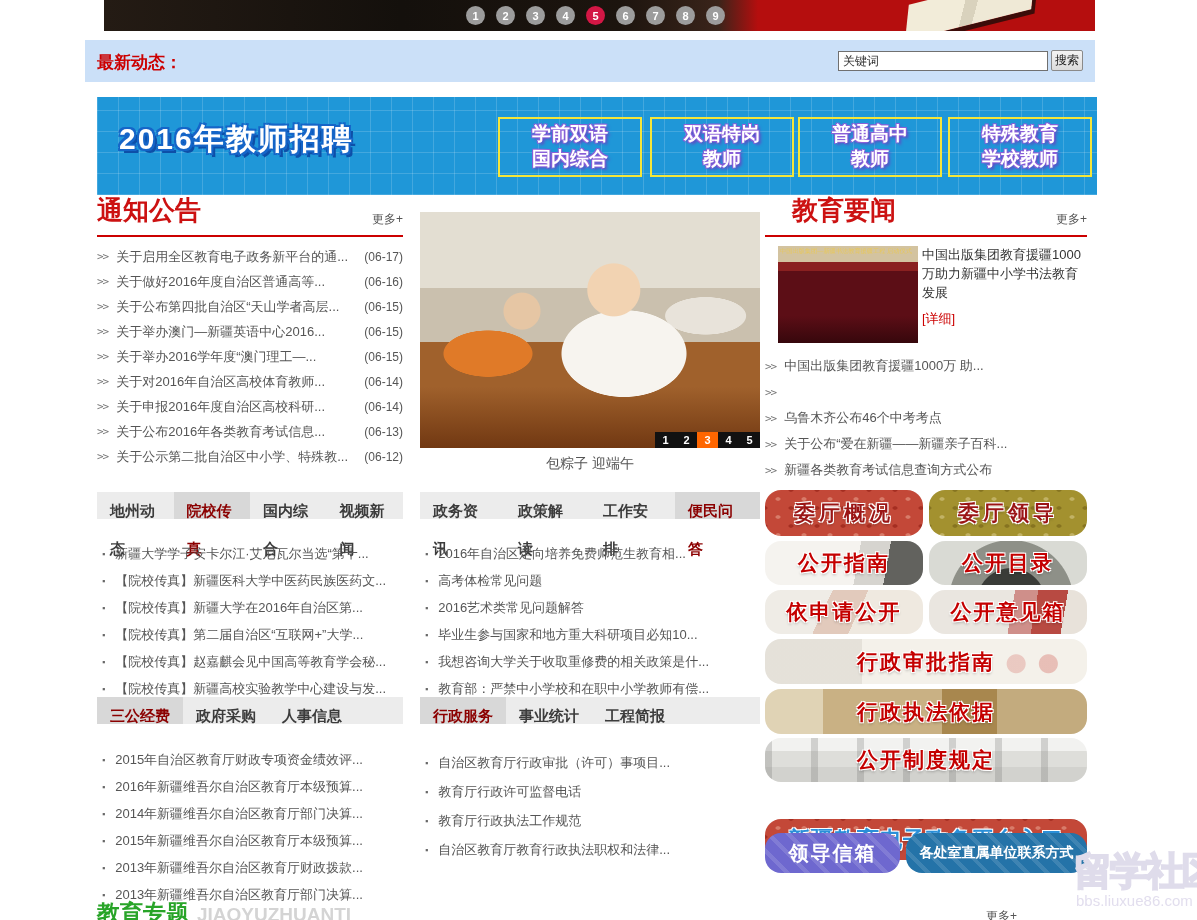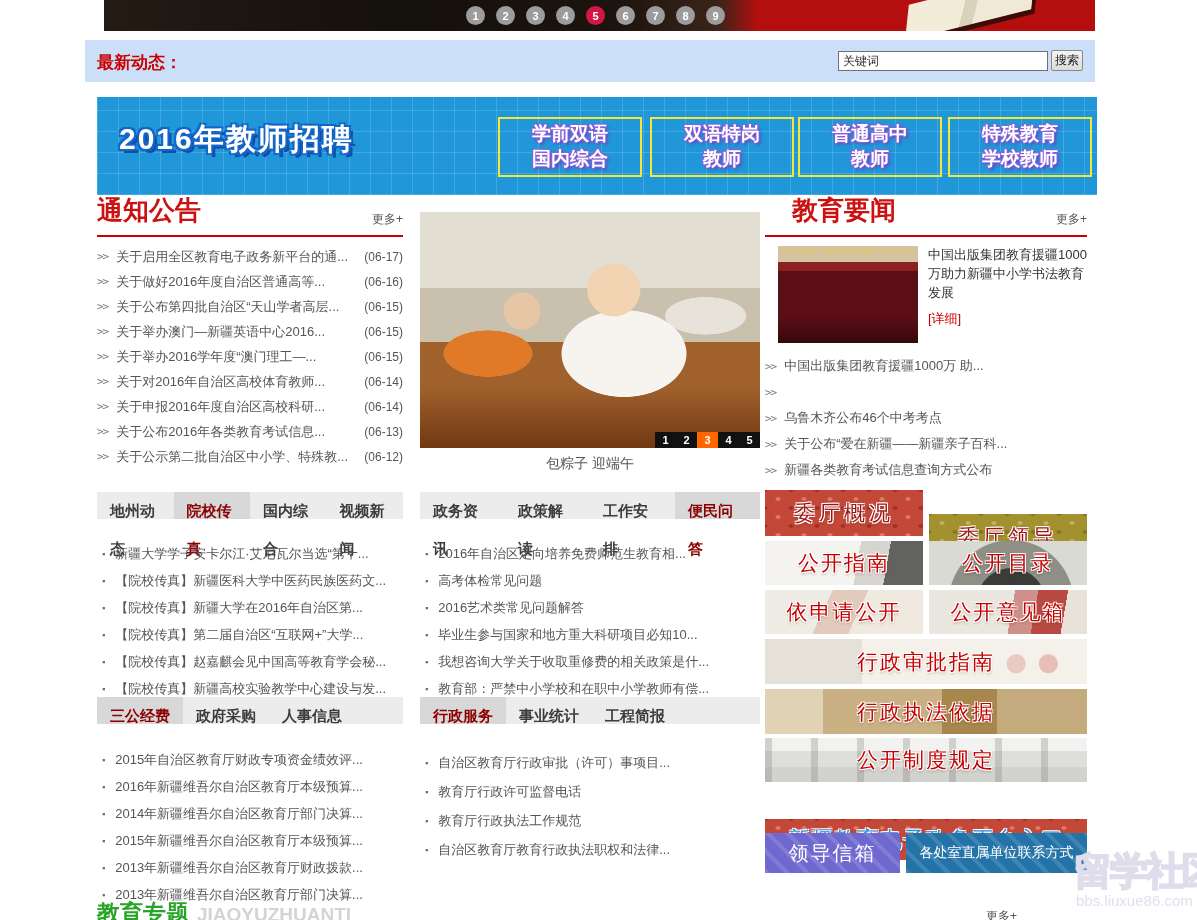--- a/index.html
+++ b/index.html
@@ -64,48 +64,48 @@
     radial-gradient(ellipse at 20% 60%,#e07a28 0 44px,transparent 45px),
     radial-gradient(ellipse at 84% 44%,#e8e3da 0 40px,transparent 41px),
     linear-gradient(#e3ded2 0 32%,#cac0ae 32% 55%,#a0612c 55% 74%,#713812 100%);}
   .pager{position:absolute;right:0;bottom:0;display:flex;}
   .pg{width:21px;height:16px;background:#111;color:#fff;font-size:11px;font-weight:bold;
     display:flex;align-items:center;justify-content:center;cursor:pointer;}
   .pg.active{background:#ff6600;}
   .caption{margin-top:7px;text-align:center;font-size:14px;color:#555;cursor:pointer;}
 
   
-  .featured{display:flex;margin:9px 0 0 13px;gap:10px;justify-content:center;}
+  .featured{display:flex;margin:9px 0 0 13px;gap:4px;justify-content:center;}
   .thumb{position:relative;width:140px;height:97px;flex:none;cursor:pointer;overflow:hidden;background:
     linear-gradient(#d3c3a0 0 17%,#8a2020 17% 26%,#5c0e16 26% 72%,#36070c 100%);}
   .thumb-cap{position:absolute;left:2px;top:1px;font-size:10px;color:#e8c85a;white-space:nowrap;
     transform:scale(.62);transform-origin:left top;}
   .feat-text{font-size:13px;color:#333;line-height:1.45;}
   .detail-link{display:inline-block;margin-top:7px;color:#cc0000;font-size:13px;cursor:pointer;}
 
   
   .tabbar{display:flex;background:#ececec;height:27px;}
   .tab{padding:0 13px;line-height:38px;font-size:15px;font-weight:bold;color:#3c3c3c;cursor:pointer;}
   .tab.active{background:#d8d8d8;color:#8b0000;}
 
   
   .sidebar{left:765px;top:490px;width:322px;height:383px;}
   .sb{position:absolute;display:flex;align-items:center;justify-content:center;cursor:pointer;
-    font-weight:normal;overflow:hidden;}
+    font-weight:bold;overflow:hidden;border-radius:16px;}
   .ow{text-shadow:-1px -1px 0 #fff,1px -1px 0 #fff,-1px 1px 0 #fff,1px 1px 0 #fff,0 2px 3px rgba(0,0,0,.3);}
   .dkred{color:#9b1515;font-size:21px;letter-spacing:4px;}
   .red{color:#c40000;font-size:21px;letter-spacing:2px;}
   .blue{color:#2a8fd8;font-size:22px;letter-spacing:1px;}
   .white{color:#fff;}
   .bg-redpat{background-color:#c34838;background-image:
     radial-gradient(rgba(255,220,200,.35) 2px,transparent 3px),radial-gradient(rgba(140,25,15,.55) 2px,transparent 3px);
     background-size:26px 18px;background-position:0 0,13px 9px;}
   .bg-goldpat{background-color:#a3912f;background-image:
     radial-gradient(rgba(250,240,200,.35) 2px,transparent 3px),radial-gradient(rgba(110,92,20,.55) 2px,transparent 3px);
-    background-size:26px 18px;background-position:0 0,13px 9px;margin-top:24px;}
+    background-size:26px 18px;background-position:0 0,13px 9px;}
   .bg-guide{background:linear-gradient(100deg,#f5f3ef 0 58%,#d6d4cf 58% 76%,#62625e 76%);}
   .bg-catalog{background:radial-gradient(circle at 52% 140%,#3a3c38 0 34px,#8e9088 35px 62px,#d9dad4 63px);}
   .bg-apply{background:linear-gradient(115deg,#efece6 0 38%,#e2cabc 38% 58%,#efe9e0 58%);}
   .bg-mailbox2{background:linear-gradient(100deg,#eae6e0 0 52%,#cf8f8a 52% 66%,#b84a42 66% 84%,#e8e2da 84%);}
   .bg-approve{background-color:#f4f1ea;background-image:
     radial-gradient(circle at 88% 55%,rgba(200,60,50,.28) 0 9px,transparent 10px),
     radial-gradient(circle at 78% 55%,rgba(200,60,50,.22) 0 9px,transparent 10px),
     linear-gradient(90deg,rgba(120,110,95,.12) 0 30%,transparent 30%);}
   .bg-law{background:linear-gradient(90deg,#e0d3b5 0 18%,#c9b184 18% 55%,#a8874e 55% 72%,#c3ab7e 72%);}
   .bg-rules{background-color:#ededeb;background-image:

